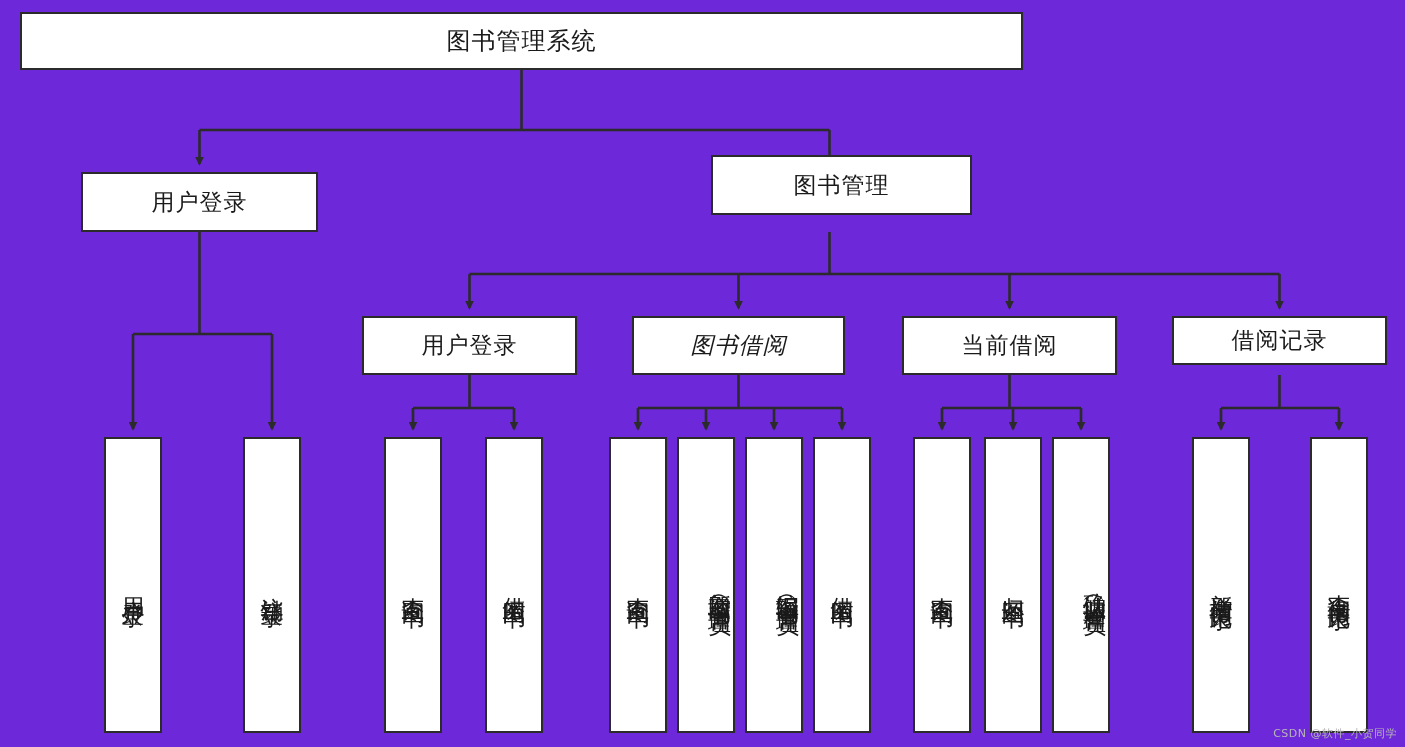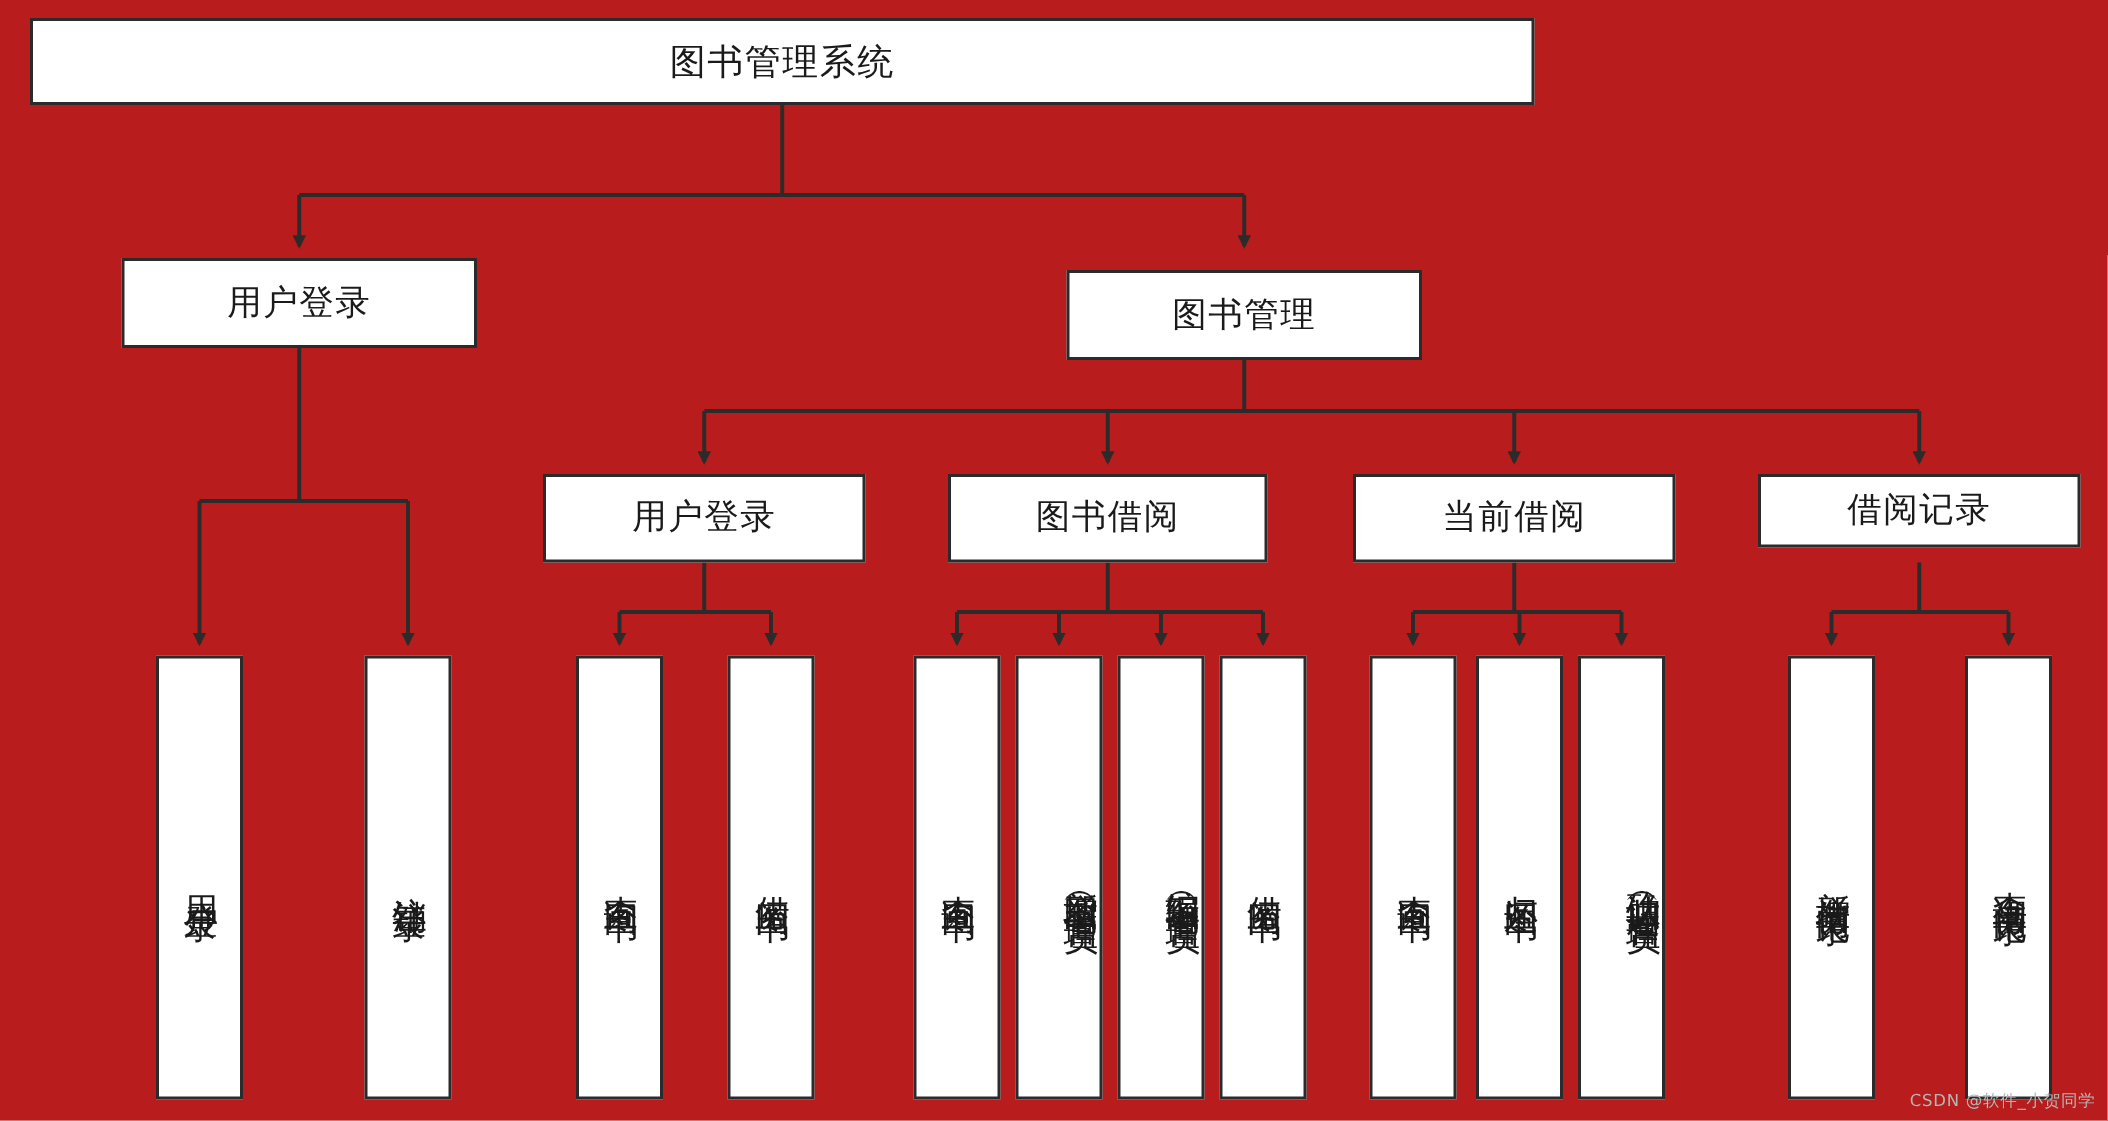--- a/index.html
+++ b/index.html
@@ -1,21 +1,21 @@
 <!DOCTYPE html>
 <html><head>
 <meta charset="utf-8">
 <style>
   html,body{margin:0;padding:0;background:#ffffff;}
   body{
     width:1405px;height:747px;
     font-family:"DejaVu Sans","Liberation Sans",sans-serif;
     overflow:hidden;position:relative;
   }
-  #stage{position:relative;width:1405px;height:747px;background:#b91c1c;}
+  #stage{position:relative;width:1405px;height:747px;background:#6d28d9;}
   svg.layer{position:absolute;left:0;top:0;width:1405px;height:747px;}
   .node-box{
     position:absolute;
     background:#ffffff;
     border:2px solid #2b2b2b;
     box-sizing:border-box;
     display:flex;align-items:center;justify-content:center;
     color:#1a1a1a;
   }
   .node-h{font-size:23px;line-height:1;letter-spacing:1px;}
@@ -89,24 +89,24 @@
       <path d="M1279.5,375 L1279.5,408"></path>
       <path d="M1221,408 L1339,408"></path>
       <path d="M1221,408 L1221,429" marker-end="url(#arrowhead)"></path>
       <path d="M1339,408 L1339,429" marker-end="url(#arrowhead)"></path>
     </g>
   </svg>
 
   <div class="node-box node-h node-root" id="box-root" style="left: 20px; top: 12px; width: 1003px; height: 58px; border-color: rgb(43, 43, 43); background: rgb(255, 255, 255); color: rgb(26, 26, 26);">图书管理系统</div>
 
   <div class="node-box node-h" id="box-l2-0" style="left: 81px; top: 172px; width: 237px; height: 60px; border-color: rgb(43, 43, 43); background: rgb(255, 255, 255); color: rgb(26, 26, 26);">用户登录</div>
-  <div class="node-box node-h" id="box-l2-1" style="left: 711px; top: 180px; width: 237px; height: 60px; border-color: rgb(43, 43, 43); background: rgb(255, 255, 255); color: rgb(26, 26, 26);">图书管理</div>
+  <div class="node-box node-h" id="box-l2-1" style="left: 711px; top: 155px; width: 261px; height: 60px; border-color: rgb(43, 43, 43); background: rgb(255, 255, 255); color: rgb(26, 26, 26);">图书管理</div>
 
   <div class="node-box node-h" id="box-l3-0" style="left: 362px; top: 316px; width: 215px; height: 59px; border-color: rgb(43, 43, 43); background: rgb(255, 255, 255); color: rgb(26, 26, 26);">用户登录</div>
-  <div class="node-box node-h" id="box-l3-1" style="left: 632px; top: 316px; width: 213px; height: 59px; border-color: rgb(43, 43, 43); background: rgb(255, 255, 255); color: rgb(26, 26, 26);">图书借阅</div>
+  <div class="node-box node-h" id="box-l3-1" style="left: 632px; top: 316px; width: 213px; height: 59px; border-color: rgb(43, 43, 43); background: rgb(255, 255, 255); color: rgb(26, 26, 26); font-style: italic;">图书借阅</div>
   <div class="node-box node-h" id="box-l3-2" style="left: 902px; top: 316px; width: 215px; height: 59px; border-color: rgb(43, 43, 43); background: rgb(255, 255, 255); color: rgb(26, 26, 26); text-align: center;">当前借阅</div>
   <div class="node-box node-h" id="box-l3-3" style="left: 1172px; top: 316px; width: 215px; height: 49px; border-color: rgb(43, 43, 43); background: rgb(255, 255, 255); color: rgb(26, 26, 26);">借阅记录</div>
 
   <div class="node-box node-v mid" id="box-leaf-0" style="left: 104px; top: 437px; width: 58px; height: 296px; border-color: rgb(43, 43, 43); background: rgb(255, 255, 255); color: rgb(26, 26, 26);">用户登录</div>
   <div class="node-box node-v mid" id="box-leaf-1" style="left: 243px; top: 437px; width: 58px; height: 296px; border-color: rgb(43, 43, 43); background: rgb(255, 255, 255); color: rgb(26, 26, 26);">注销登录</div>
   <div class="node-box node-v mid" id="box-leaf-2" style="left: 384px; top: 437px; width: 58px; height: 296px; border-color: rgb(43, 43, 43); background: rgb(255, 255, 255); color: rgb(26, 26, 26);">查询图书</div>
   <div class="node-box node-v mid" id="box-leaf-3" style="left: 485px; top: 437px; width: 58px; height: 296px; border-color: rgb(43, 43, 43); background: rgb(255, 255, 255); color: rgb(26, 26, 26);">借阅图书</div>
   <div class="node-box node-v mid" id="box-leaf-4" style="left: 609px; top: 437px; width: 58px; height: 296px; border-color: rgb(43, 43, 43); background: rgb(255, 255, 255); color: rgb(26, 26, 26);">查询图书</div>
   <div class="node-box node-v" id="box-leaf-5" style="left: 677px; top: 437px; width: 58px; height: 296px; border-color: rgb(43, 43, 43); background: rgb(255, 255, 255); color: rgb(26, 26, 26);">新增图书（管理员）</div>
   <div class="node-box node-v" id="box-leaf-6" style="left: 745px; top: 437px; width: 58px; height: 296px; border-color: rgb(43, 43, 43); background: rgb(255, 255, 255); color: rgb(26, 26, 26);">编辑图书（管理员）</div>

